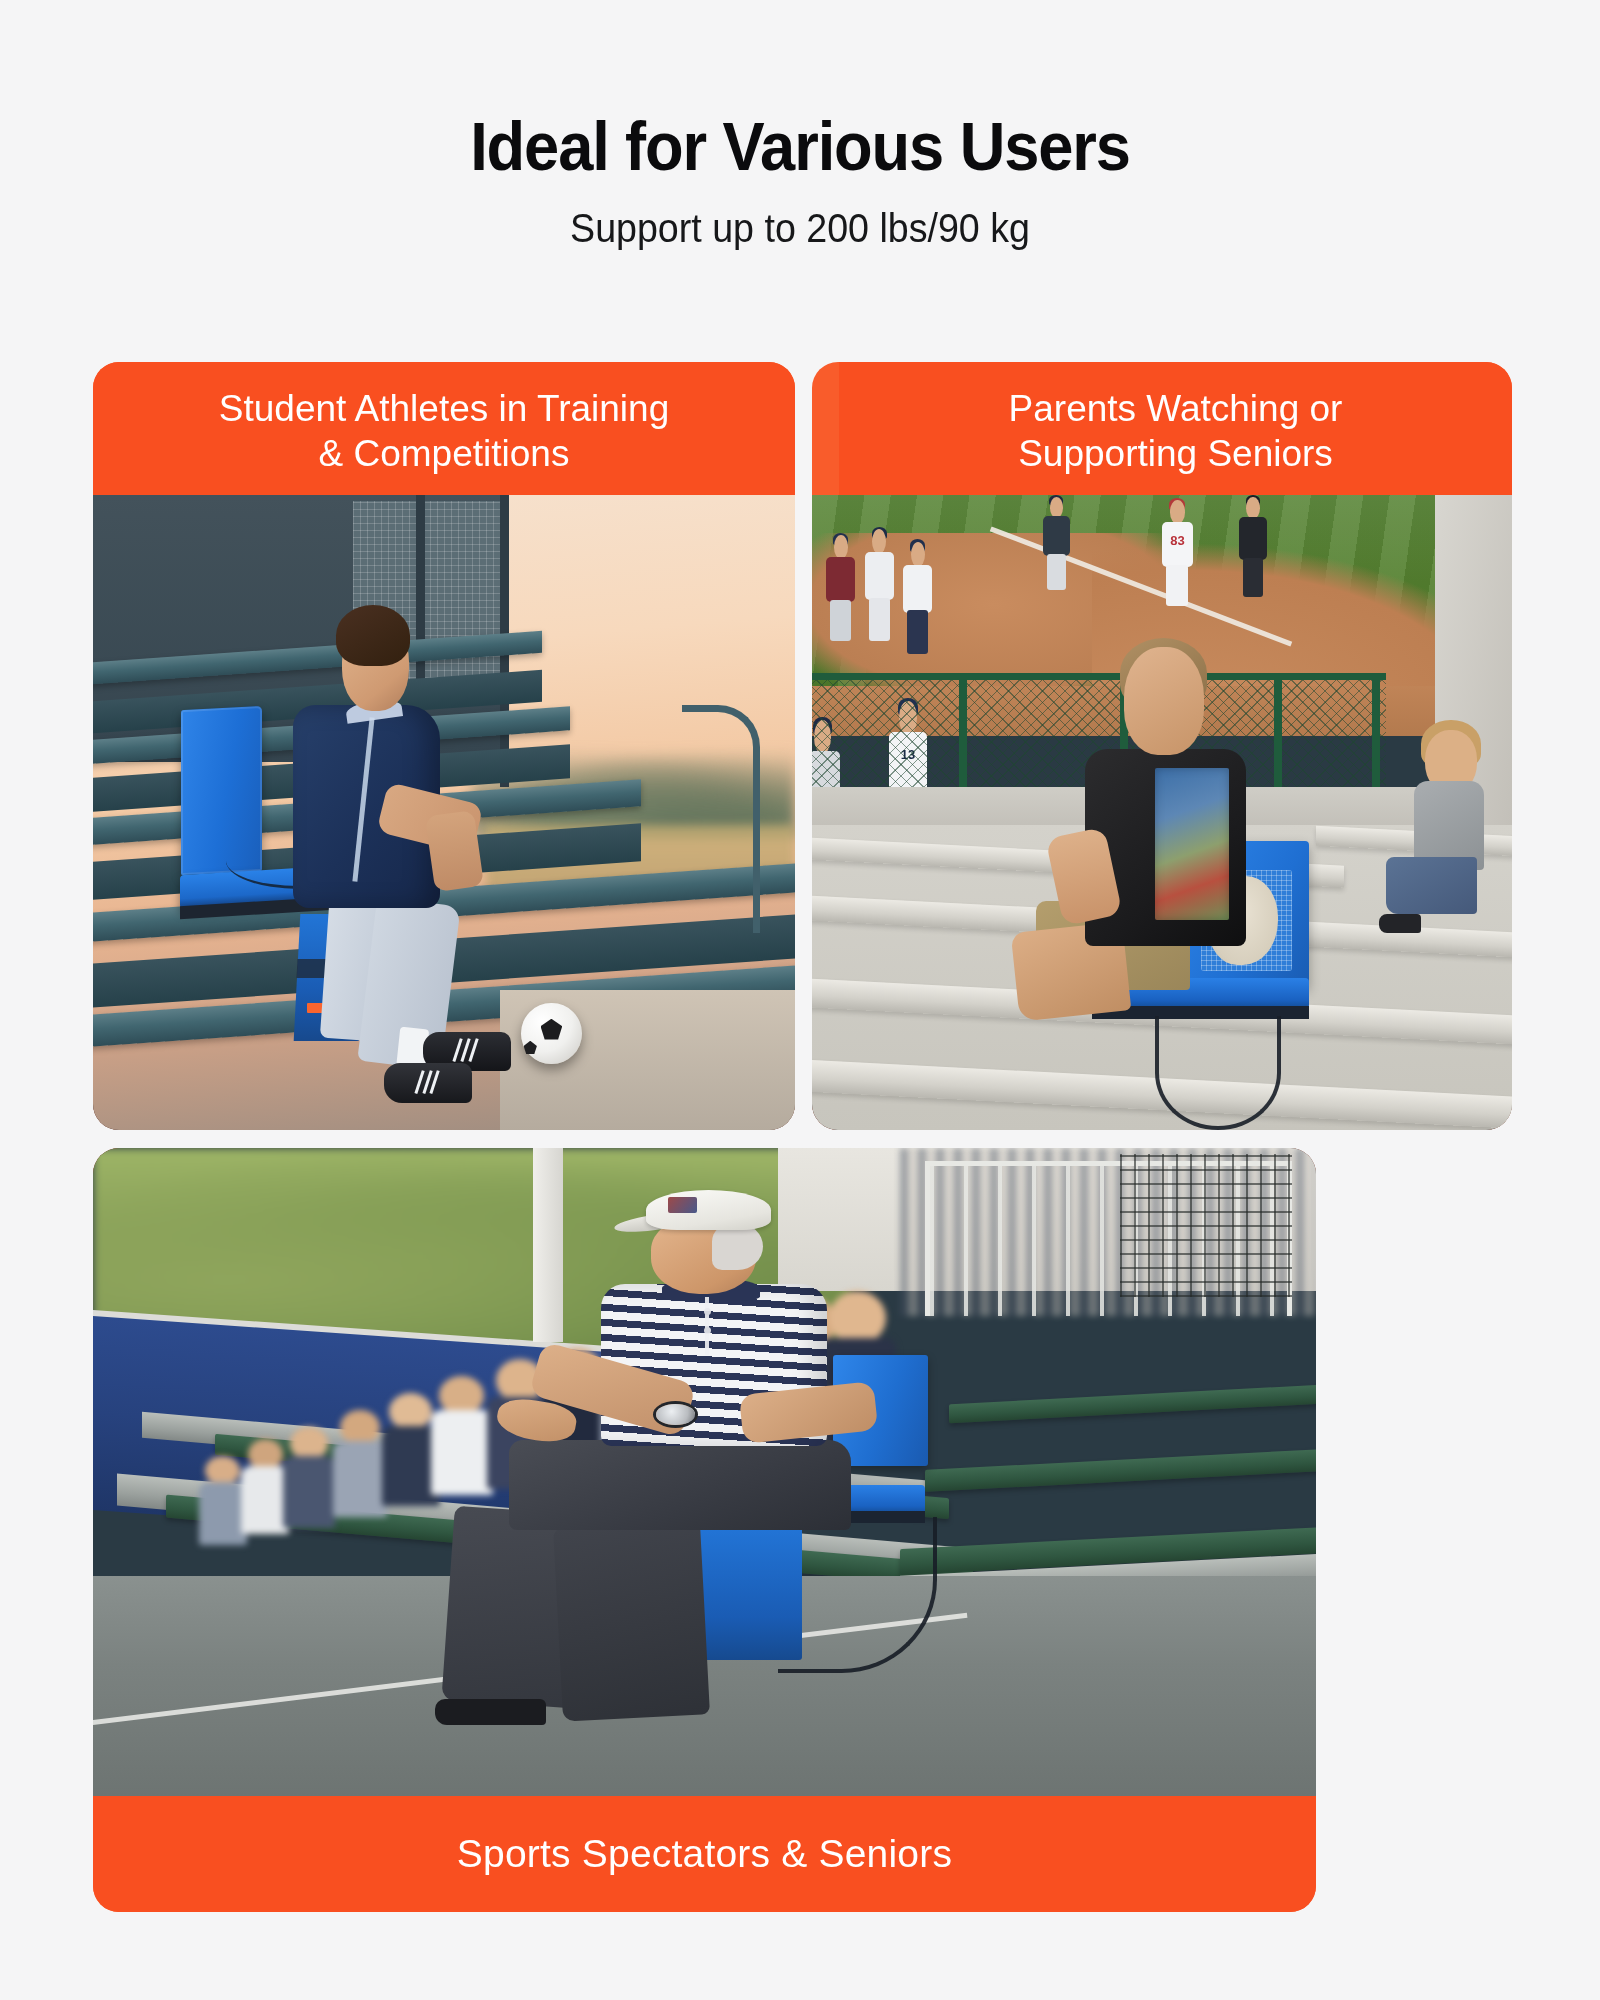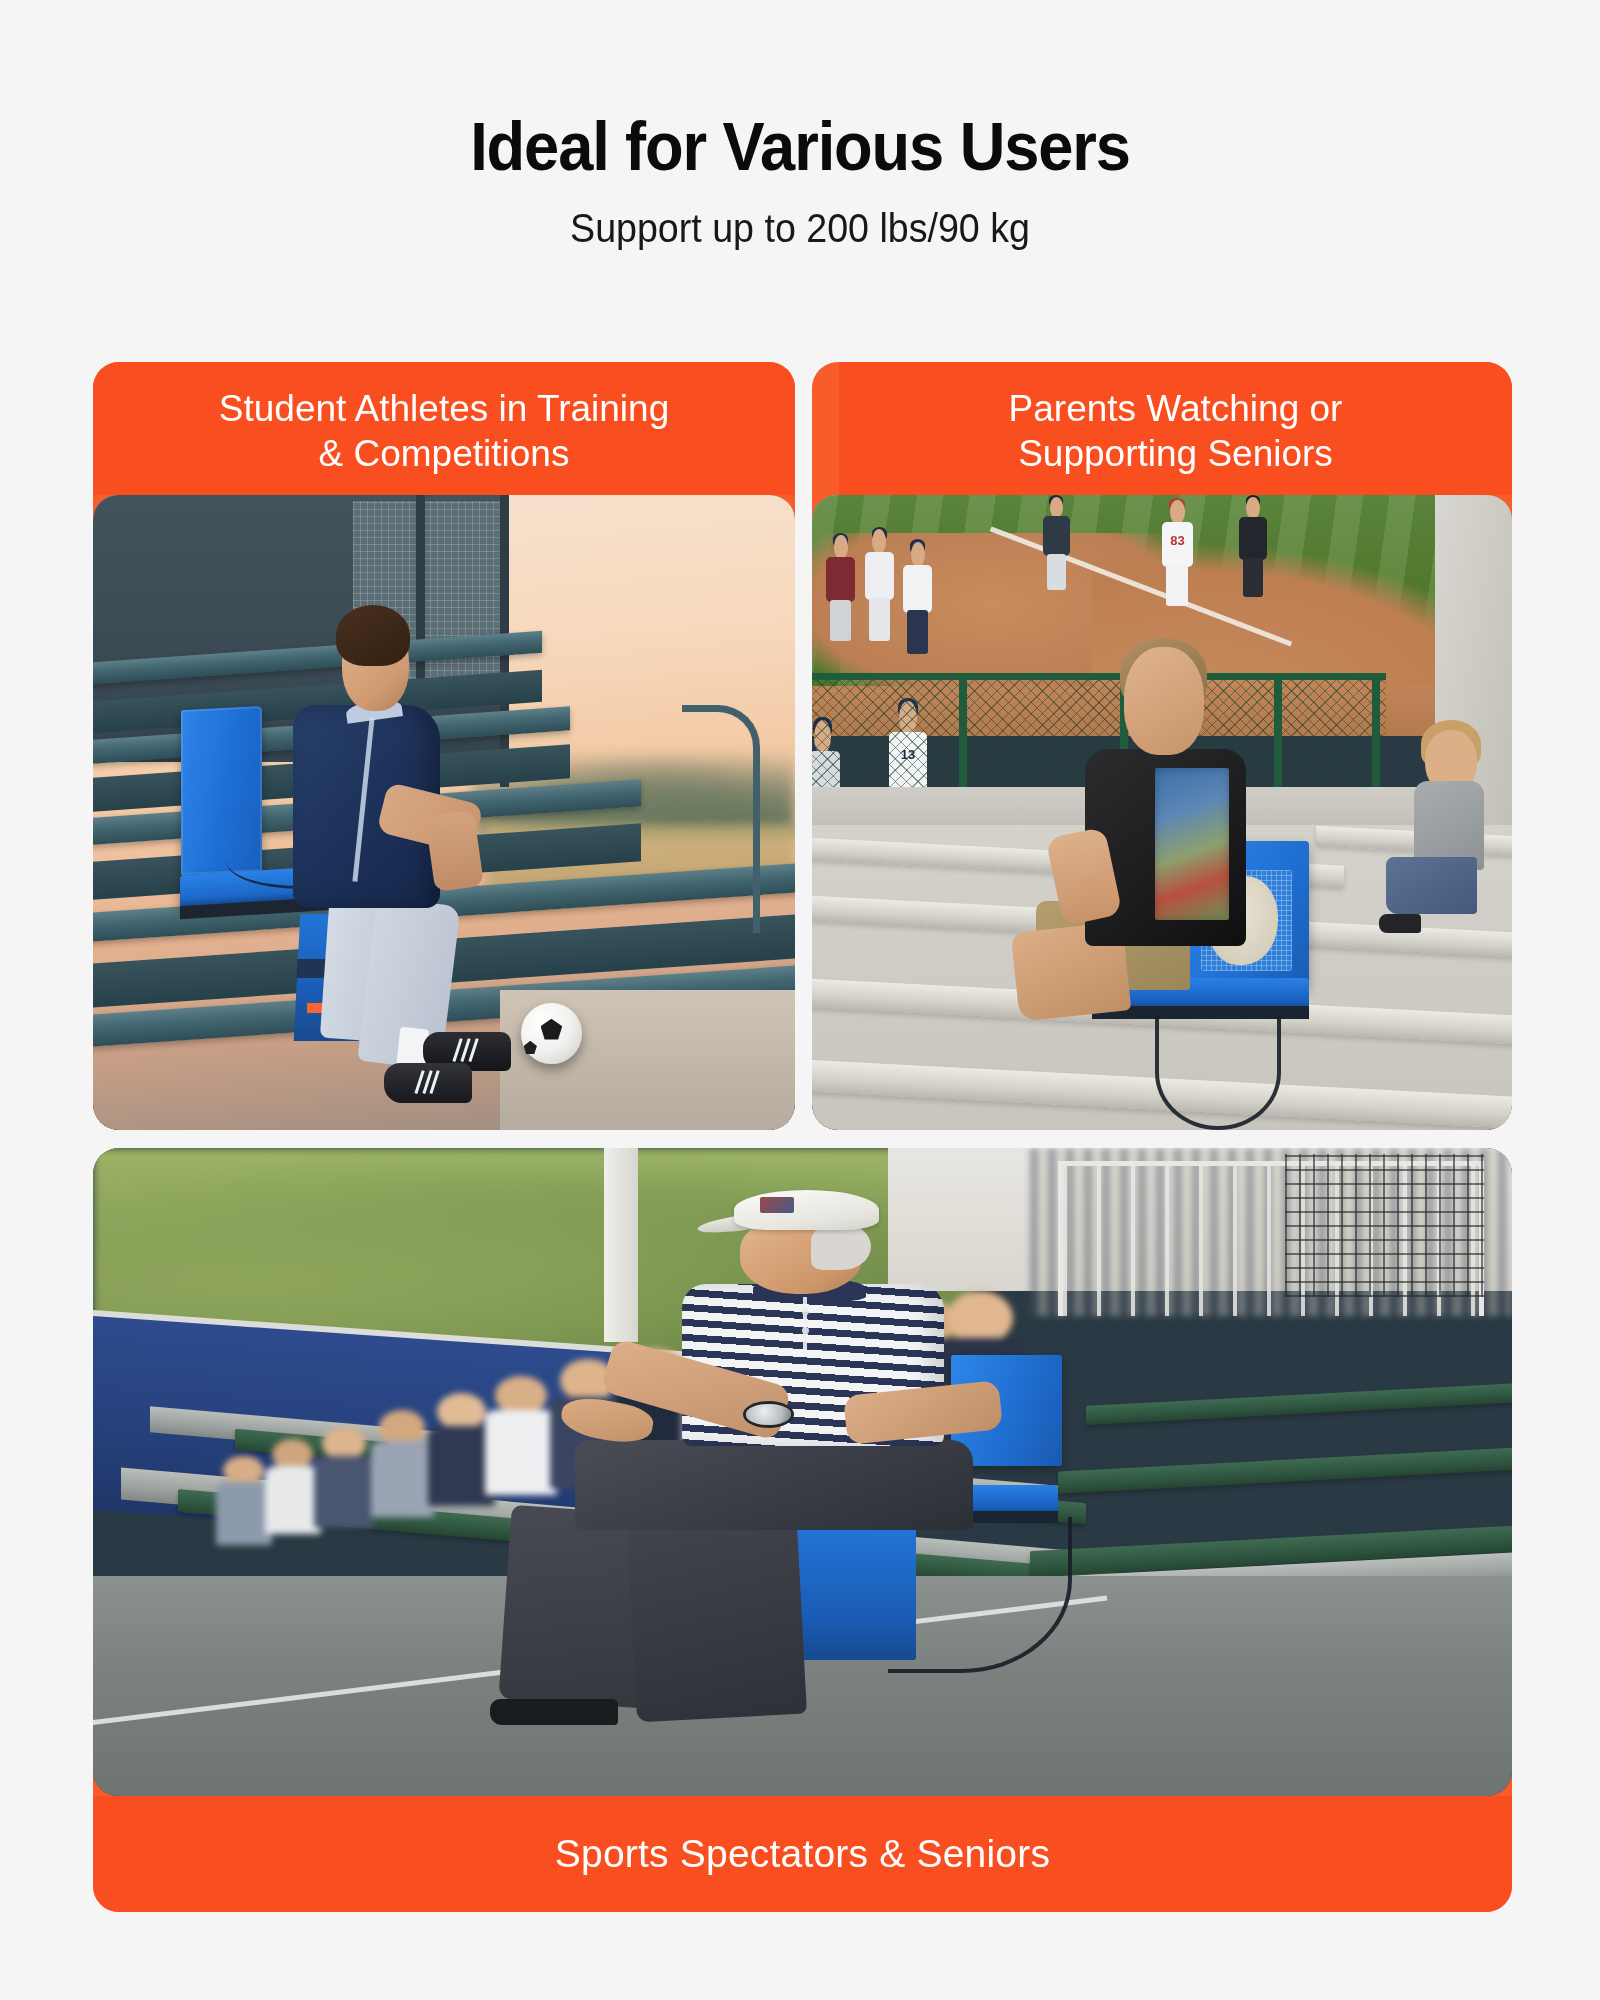--- a/index.html
+++ b/index.html
@@ -47,21 +47,21 @@
 
   .card {
     position: absolute;
     border-radius: 26px;
     overflow: hidden;
     background: #f95c2b;
   }
 
   .card-1 { left: 0px;   top: 0px;    width: 702px;  height: 768px; }
   .card-2 { left: 719px; top: 0px;    width: 700px;  height: 768px; }
-  .card-3 { left: 0px;   top: 786px;  width: 1419px; height: 764px; }
+  .card-3 { left: 0px;   top: 786px;  width: 1223px; height: 764px; }
 
   .card-header {
     background: #f94f20;
     color: #ffffff;
     text-align: center;
     font-family: "Liberation Sans Narrow", "Liberation Sans", sans-serif;
     font-size: 37px;
     line-height: 1.22;
     font-weight: 400;
     padding: 22px 26px 24px;
@@ -84,21 +84,20 @@
     font-size: 39px;
     font-weight: 400;
     letter-spacing: 0.2px;
   }
 
   .photo {
     position: relative;
     width: 100%;
     overflow: hidden;
     background: #2a3a44;
-    border-radius: 25px;
   }
   .card-1 .photo, .card-2 .photo { height: 635px; }
   .card-3 .photo { height: 648px; }
 
   
   .layer { position: absolute; }
 
   
   .p1-sky {
     left: 0; top: 0; width: 100%; height: 100%;

